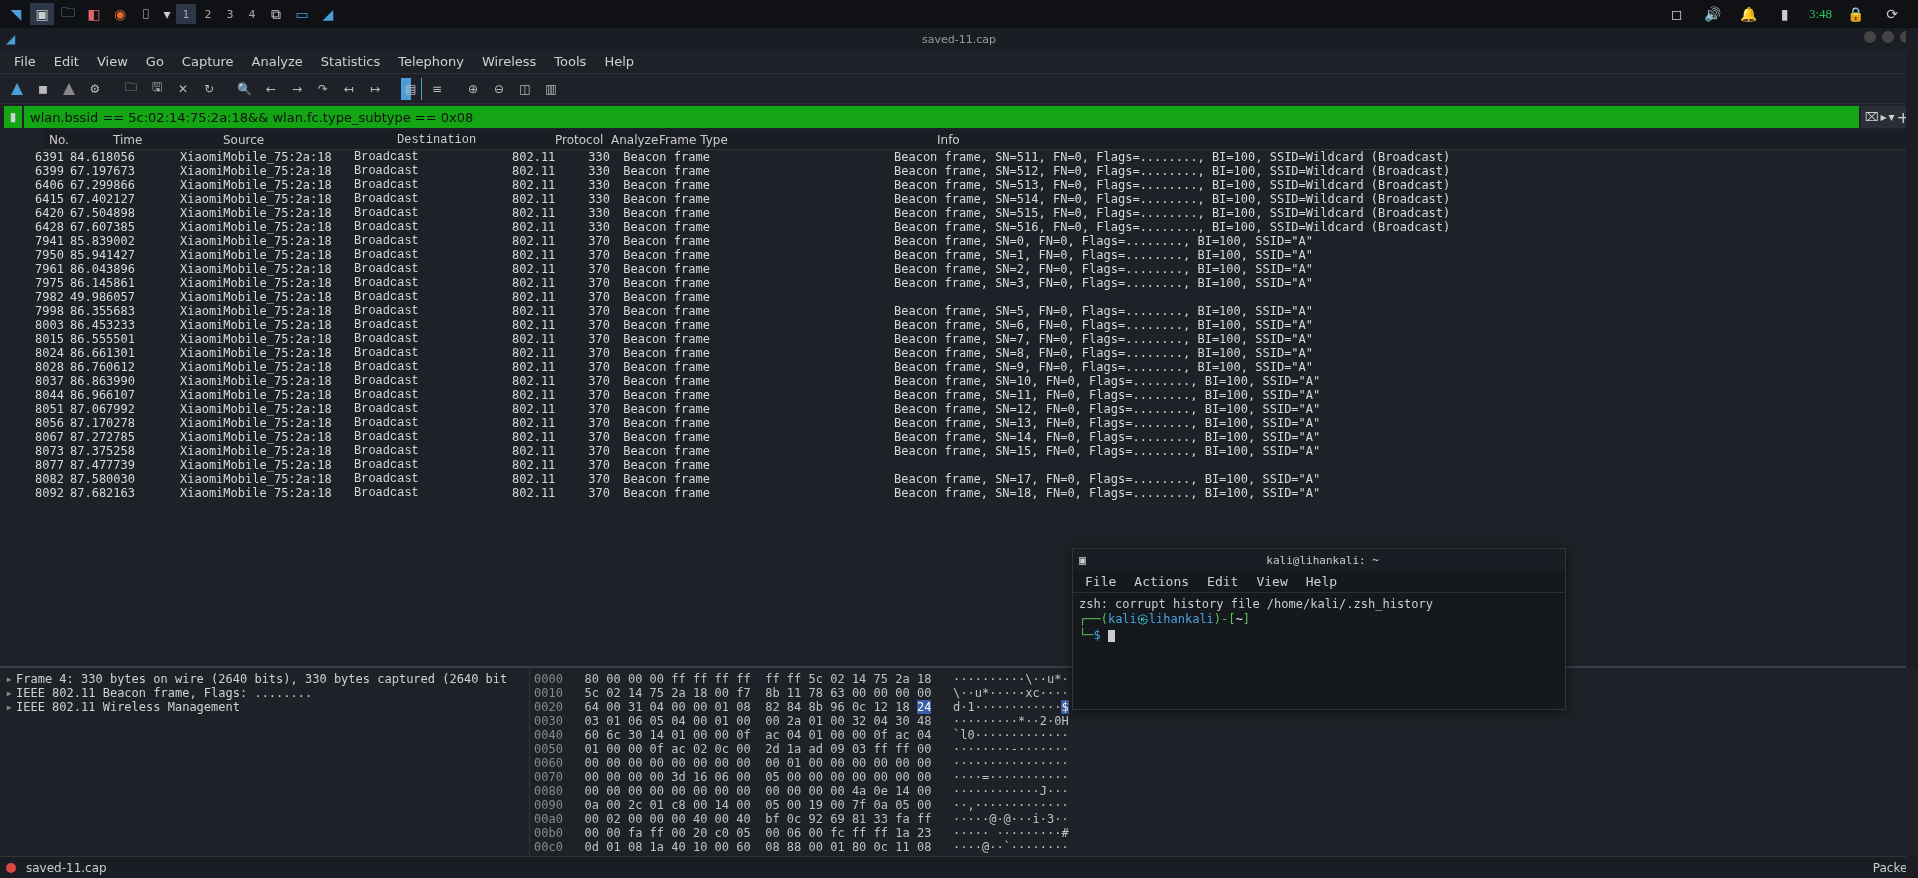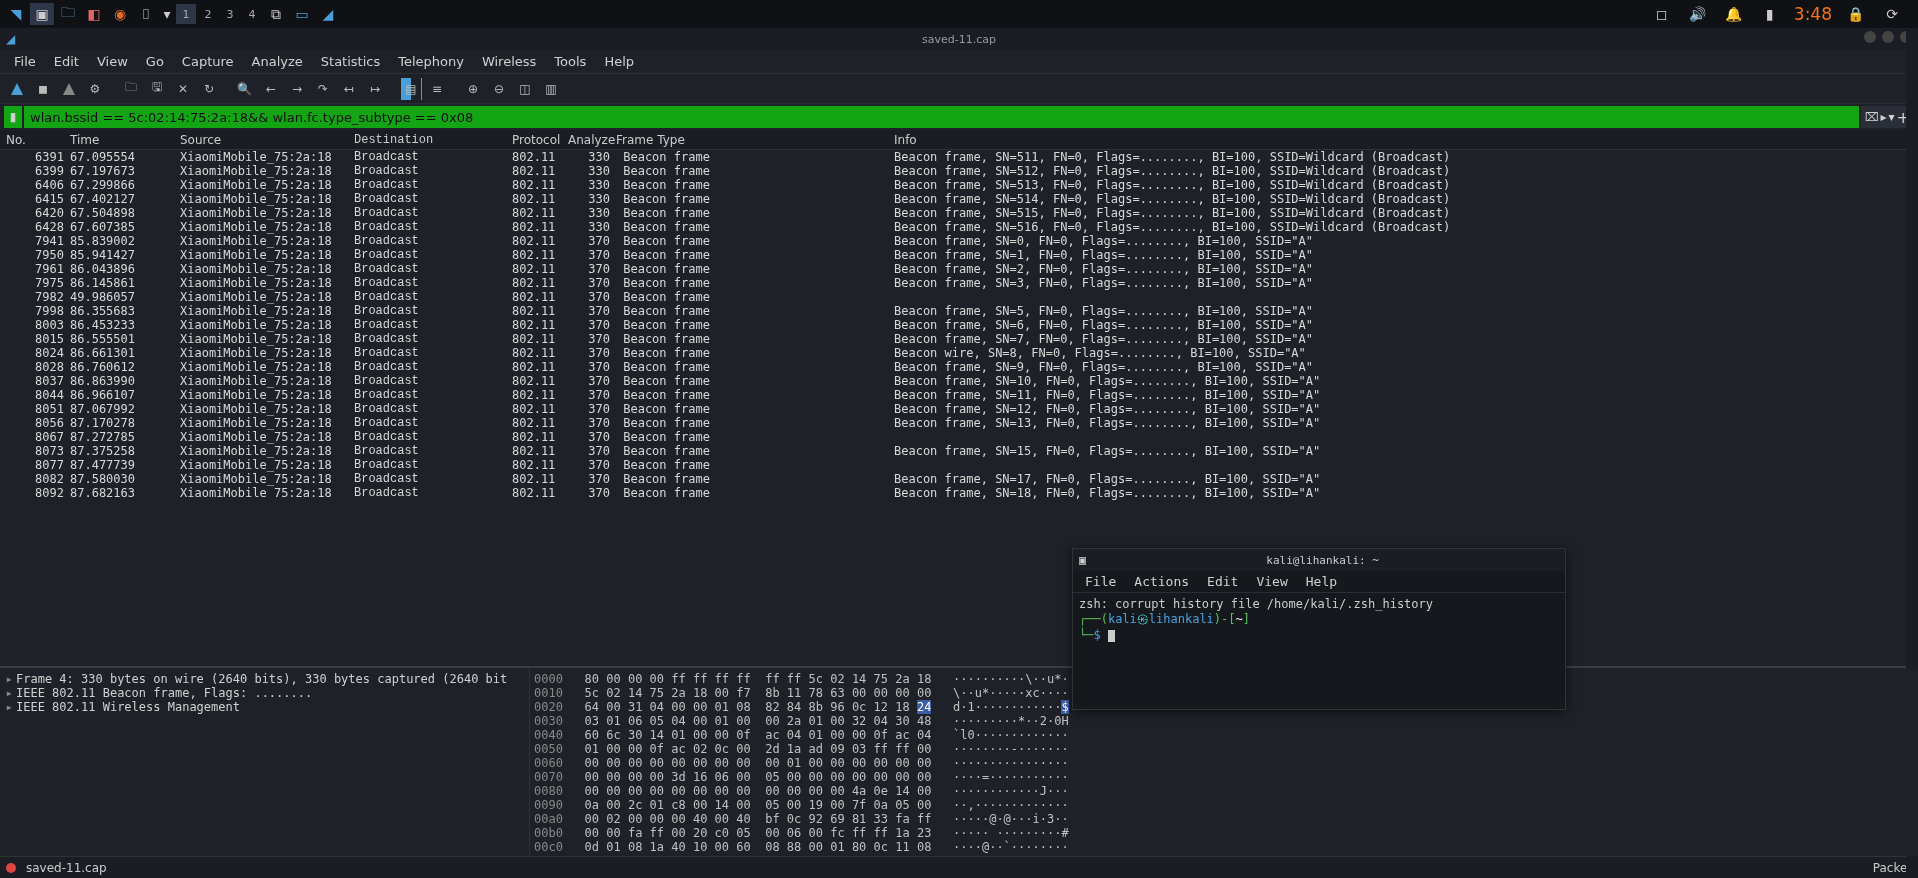--- a/index.html
+++ b/index.html
@@ -27,21 +27,21 @@
   width: 24px; height: 22px;
   display: flex; align-items: center; justify-content: center;
   color: #ccc; font-size: 14px;
 }
 .tb-icon.active { background: #2d3748; }
 .tb-num {
   width: 20px; height: 20px;
   display:flex; align-items:center; justify-content:center;
   color: #aaa; font-size: 11px;
 }
-.tb-clock { color: #f97316; font-size: 17px; }
+.tb-clock { color: #22c55e; font-size: 13px; font-family: Liberation Serif, serif; }
 .window {
   position: absolute;
   top: 28px; left: 0; right: 0; bottom: 0;
   background: #1e2228;
   display: flex;
   flex-direction: column;
 }
 .titlebar {
   height: 22px;
   background: #1a1d23;
@@ -120,20 +120,21 @@
   overflow: hidden;
 }
 .packet-header {
   display: flex;
   background: #1a1d23;
   border-bottom: 1px solid #333;
   height: 20px;
   align-items: center;
   font-size: 12px;
   color: #ccc;
+  margin-left: 43px;
 }
 .col-no { width: 70px; padding-left: 6px; }
 .col-time { width: 110px; }
 .col-src { width: 174px; }
 .col-dst { width: 158px; font-family: Liberation Mono, monospace; }
 .col-proto { width: 56px; }
 .col-len { width: 48px; text-align: right; padding-right: 6px;}
 .col-ftype { width: 278px; }
 .col-info { flex: 1; }
 .packet-rows {
@@ -342,41 +343,41 @@
       <div class="col-time">Time</div>
       <div class="col-src">Source</div>
       <div class="col-dst">Destination</div>
       <div class="col-proto">Protocol</div>
       <div class="col-len">Analyze</div>
       <div class="col-ftype">Frame Type</div>
       <div class="col-info">Info</div>
     </div>
     <div class="packet-rows" id="packet-rows">
       <div class="scrollbar-stub"></div>
-    <div class="packet-row"><div class="col-no">6391</div><div class="col-time">67.095554</div><div class="col-src">XiaomiMobile_75:2a:18</div><div class="col-dst">Broadcast</div><div class="col-proto">802.11</div><div class="col-len">330</div><div class="col-ftype"> Beacon frame</div><div class="col-info">Beacon frame, SN=511, FN=0, Flags=........, BI=100, SSID=Wildcard (Broadcast)</div></div>
+    <div class="packet-row"><div class="col-no">6391</div><div class="col-time">84.618056</div><div class="col-src">XiaomiMobile_75:2a:18</div><div class="col-dst">Broadcast</div><div class="col-proto">802.11</div><div class="col-len">330</div><div class="col-ftype"> Beacon frame</div><div class="col-info">Beacon frame, SN=511, FN=0, Flags=........, BI=100, SSID=Wildcard (Broadcast)</div></div>
         <div class="packet-row"><div class="col-no">6399</div><div class="col-time">67.197673</div><div class="col-src">XiaomiMobile_75:2a:18</div><div class="col-dst">Broadcast</div><div class="col-proto">802.11</div><div class="col-len">330</div><div class="col-ftype"> Beacon frame</div><div class="col-info">Beacon frame, SN=512, FN=0, Flags=........, BI=100, SSID=Wildcard (Broadcast)</div></div>
         <div class="packet-row"><div class="col-no">6406</div><div class="col-time">67.299866</div><div class="col-src">XiaomiMobile_75:2a:18</div><div class="col-dst">Broadcast</div><div class="col-proto">802.11</div><div class="col-len">330</div><div class="col-ftype"> Beacon frame</div><div class="col-info">Beacon frame, SN=513, FN=0, Flags=........, BI=100, SSID=Wildcard (Broadcast)</div></div>
         <div class="packet-row"><div class="col-no">6415</div><div class="col-time">67.402127</div><div class="col-src">XiaomiMobile_75:2a:18</div><div class="col-dst">Broadcast</div><div class="col-proto">802.11</div><div class="col-len">330</div><div class="col-ftype"> Beacon frame</div><div class="col-info">Beacon frame, SN=514, FN=0, Flags=........, BI=100, SSID=Wildcard (Broadcast)</div></div>
         <div class="packet-row"><div class="col-no">6420</div><div class="col-time">67.504898</div><div class="col-src">XiaomiMobile_75:2a:18</div><div class="col-dst">Broadcast</div><div class="col-proto">802.11</div><div class="col-len">330</div><div class="col-ftype"> Beacon frame</div><div class="col-info">Beacon frame, SN=515, FN=0, Flags=........, BI=100, SSID=Wildcard (Broadcast)</div></div>
         <div class="packet-row"><div class="col-no">6428</div><div class="col-time">67.607385</div><div class="col-src">XiaomiMobile_75:2a:18</div><div class="col-dst">Broadcast</div><div class="col-proto">802.11</div><div class="col-len">330</div><div class="col-ftype"> Beacon frame</div><div class="col-info">Beacon frame, SN=516, FN=0, Flags=........, BI=100, SSID=Wildcard (Broadcast)</div></div>
         <div class="packet-row"><div class="col-no">7941</div><div class="col-time">85.839002</div><div class="col-src">XiaomiMobile_75:2a:18</div><div class="col-dst">Broadcast</div><div class="col-proto">802.11</div><div class="col-len">370</div><div class="col-ftype"> Beacon frame</div><div class="col-info">Beacon frame, SN=0, FN=0, Flags=........, BI=100, SSID="A"</div></div>
         <div class="packet-row"><div class="col-no">7950</div><div class="col-time">85.941427</div><div class="col-src">XiaomiMobile_75:2a:18</div><div class="col-dst">Broadcast</div><div class="col-proto">802.11</div><div class="col-len">370</div><div class="col-ftype"> Beacon frame</div><div class="col-info">Beacon frame, SN=1, FN=0, Flags=........, BI=100, SSID="A"</div></div>
         <div class="packet-row"><div class="col-no">7961</div><div class="col-time">86.043896</div><div class="col-src">XiaomiMobile_75:2a:18</div><div class="col-dst">Broadcast</div><div class="col-proto">802.11</div><div class="col-len">370</div><div class="col-ftype"> Beacon frame</div><div class="col-info">Beacon frame, SN=2, FN=0, Flags=........, BI=100, SSID="A"</div></div>
         <div class="packet-row"><div class="col-no">7975</div><div class="col-time">86.145861</div><div class="col-src">XiaomiMobile_75:2a:18</div><div class="col-dst">Broadcast</div><div class="col-proto">802.11</div><div class="col-len">370</div><div class="col-ftype"> Beacon frame</div><div class="col-info">Beacon frame, SN=3, FN=0, Flags=........, BI=100, SSID="A"</div></div>
         <div class="packet-row"><div class="col-no">7982</div><div class="col-time">49.986057</div><div class="col-src">XiaomiMobile_75:2a:18</div><div class="col-dst">Broadcast</div><div class="col-proto">802.11</div><div class="col-len">370</div><div class="col-ftype"> Beacon frame</div></div>
         <div class="packet-row"><div class="col-no">7998</div><div class="col-time">86.355683</div><div class="col-src">XiaomiMobile_75:2a:18</div><div class="col-dst">Broadcast</div><div class="col-proto">802.11</div><div class="col-len">370</div><div class="col-ftype"> Beacon frame</div><div class="col-info">Beacon frame, SN=5, FN=0, Flags=........, BI=100, SSID="A"</div></div>
         <div class="packet-row"><div class="col-no">8003</div><div class="col-time">86.453233</div><div class="col-src">XiaomiMobile_75:2a:18</div><div class="col-dst">Broadcast</div><div class="col-proto">802.11</div><div class="col-len">370</div><div class="col-ftype"> Beacon frame</div><div class="col-info">Beacon frame, SN=6, FN=0, Flags=........, BI=100, SSID="A"</div></div>
         <div class="packet-row"><div class="col-no">8015</div><div class="col-time">86.555501</div><div class="col-src">XiaomiMobile_75:2a:18</div><div class="col-dst">Broadcast</div><div class="col-proto">802.11</div><div class="col-len">370</div><div class="col-ftype"> Beacon frame</div><div class="col-info">Beacon frame, SN=7, FN=0, Flags=........, BI=100, SSID="A"</div></div>
-        <div class="packet-row"><div class="col-no">8024</div><div class="col-time">86.661301</div><div class="col-src">XiaomiMobile_75:2a:18</div><div class="col-dst">Broadcast</div><div class="col-proto">802.11</div><div class="col-len">370</div><div class="col-ftype"> Beacon frame</div><div class="col-info">Beacon wire, SN=8, FN=0, Flags=........, BI=100, SSID="A"</div></div>
+        <div class="packet-row"><div class="col-no">8024</div><div class="col-time">86.661301</div><div class="col-src">XiaomiMobile_75:2a:18</div><div class="col-dst">Broadcast</div><div class="col-proto">802.11</div><div class="col-len">370</div><div class="col-ftype"> Beacon frame</div><div class="col-info">Beacon frame, SN=8, FN=0, Flags=........, BI=100, SSID="A"</div></div>
         <div class="packet-row"><div class="col-no">8028</div><div class="col-time">86.760612</div><div class="col-src">XiaomiMobile_75:2a:18</div><div class="col-dst">Broadcast</div><div class="col-proto">802.11</div><div class="col-len">370</div><div class="col-ftype"> Beacon frame</div><div class="col-info">Beacon frame, SN=9, FN=0, Flags=........, BI=100, SSID="A"</div></div>
         <div class="packet-row"><div class="col-no">8037</div><div class="col-time">86.863990</div><div class="col-src">XiaomiMobile_75:2a:18</div><div class="col-dst">Broadcast</div><div class="col-proto">802.11</div><div class="col-len">370</div><div class="col-ftype"> Beacon frame</div><div class="col-info">Beacon frame, SN=10, FN=0, Flags=........, BI=100, SSID="A"</div></div>
         <div class="packet-row"><div class="col-no">8044</div><div class="col-time">86.966107</div><div class="col-src">XiaomiMobile_75:2a:18</div><div class="col-dst">Broadcast</div><div class="col-proto">802.11</div><div class="col-len">370</div><div class="col-ftype"> Beacon frame</div><div class="col-info">Beacon frame, SN=11, FN=0, Flags=........, BI=100, SSID="A"</div></div>
         <div class="packet-row"><div class="col-no">8051</div><div class="col-time">87.067992</div><div class="col-src">XiaomiMobile_75:2a:18</div><div class="col-dst">Broadcast</div><div class="col-proto">802.11</div><div class="col-len">370</div><div class="col-ftype"> Beacon frame</div><div class="col-info">Beacon frame, SN=12, FN=0, Flags=........, BI=100, SSID="A"</div></div>
         <div class="packet-row"><div class="col-no">8056</div><div class="col-time">87.170278</div><div class="col-src">XiaomiMobile_75:2a:18</div><div class="col-dst">Broadcast</div><div class="col-proto">802.11</div><div class="col-len">370</div><div class="col-ftype"> Beacon frame</div><div class="col-info">Beacon frame, SN=13, FN=0, Flags=........, BI=100, SSID="A"</div></div>
-        <div class="packet-row"><div class="col-no">8067</div><div class="col-time">87.272785</div><div class="col-src">XiaomiMobile_75:2a:18</div><div class="col-dst">Broadcast</div><div class="col-proto">802.11</div><div class="col-len">370</div><div class="col-ftype"> Beacon frame</div></div>
+        <div class="packet-row"><div class="col-no">8067</div><div class="col-time">87.272785</div><div class="col-src">XiaomiMobile_75:2a:18</div><div class="col-dst">Broadcast</div><div class="col-proto">802.11</div><div class="col-len">370</div><div class="col-ftype"> Beacon frame</div><div class="col-info">Beacon frame, SN=14, FN=0, Flags=........, BI=100, SSID="A"</div></div>
         <div class="packet-row"><div class="col-no">8073</div><div class="col-time">87.375258</div><div class="col-src">XiaomiMobile_75:2a:18</div><div class="col-dst">Broadcast</div><div class="col-proto">802.11</div><div class="col-len">370</div><div class="col-ftype"> Beacon frame</div><div class="col-info">Beacon frame, SN=15, FN=0, Flags=........, BI=100, SSID="A"</div></div>
         <div class="packet-row"><div class="col-no">8077</div><div class="col-time">87.477739</div><div class="col-src">XiaomiMobile_75:2a:18</div><div class="col-dst">Broadcast</div><div class="col-proto">802.11</div><div class="col-len">370</div><div class="col-ftype"> Beacon frame</div></div>
         <div class="packet-row"><div class="col-no">8082</div><div class="col-time">87.580030</div><div class="col-src">XiaomiMobile_75:2a:18</div><div class="col-dst">Broadcast</div><div class="col-proto">802.11</div><div class="col-len">370</div><div class="col-ftype"> Beacon frame</div><div class="col-info">Beacon frame, SN=17, FN=0, Flags=........, BI=100, SSID="A"</div></div>
         <div class="packet-row"><div class="col-no">8092</div><div class="col-time">87.682163</div><div class="col-src">XiaomiMobile 75:2a:18</div><div class="col-dst">Broadcast</div><div class="col-proto">802.11</div><div class="col-len">370</div><div class="col-ftype"> Beacon frame</div><div class="col-info">Beacon frame, SN=18, FN=0, Flags=........, BI=100, SSID="A"</div></div>
       </div>
   </div>
   <div class="bottom-panes">
     <div class="tree-pane" id="tree-pane">
         <div class="tree-line">
           <span class="tree-arrow">▸</span>

